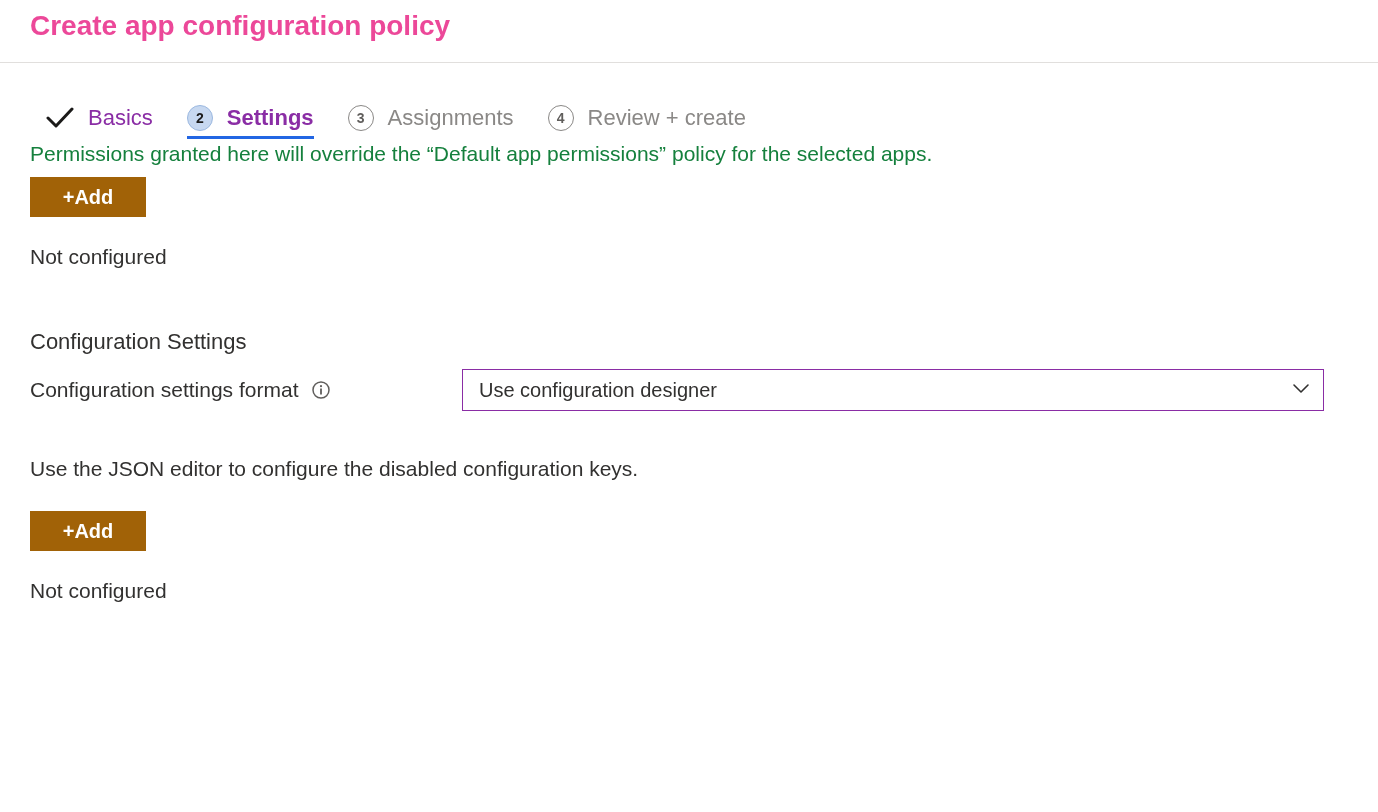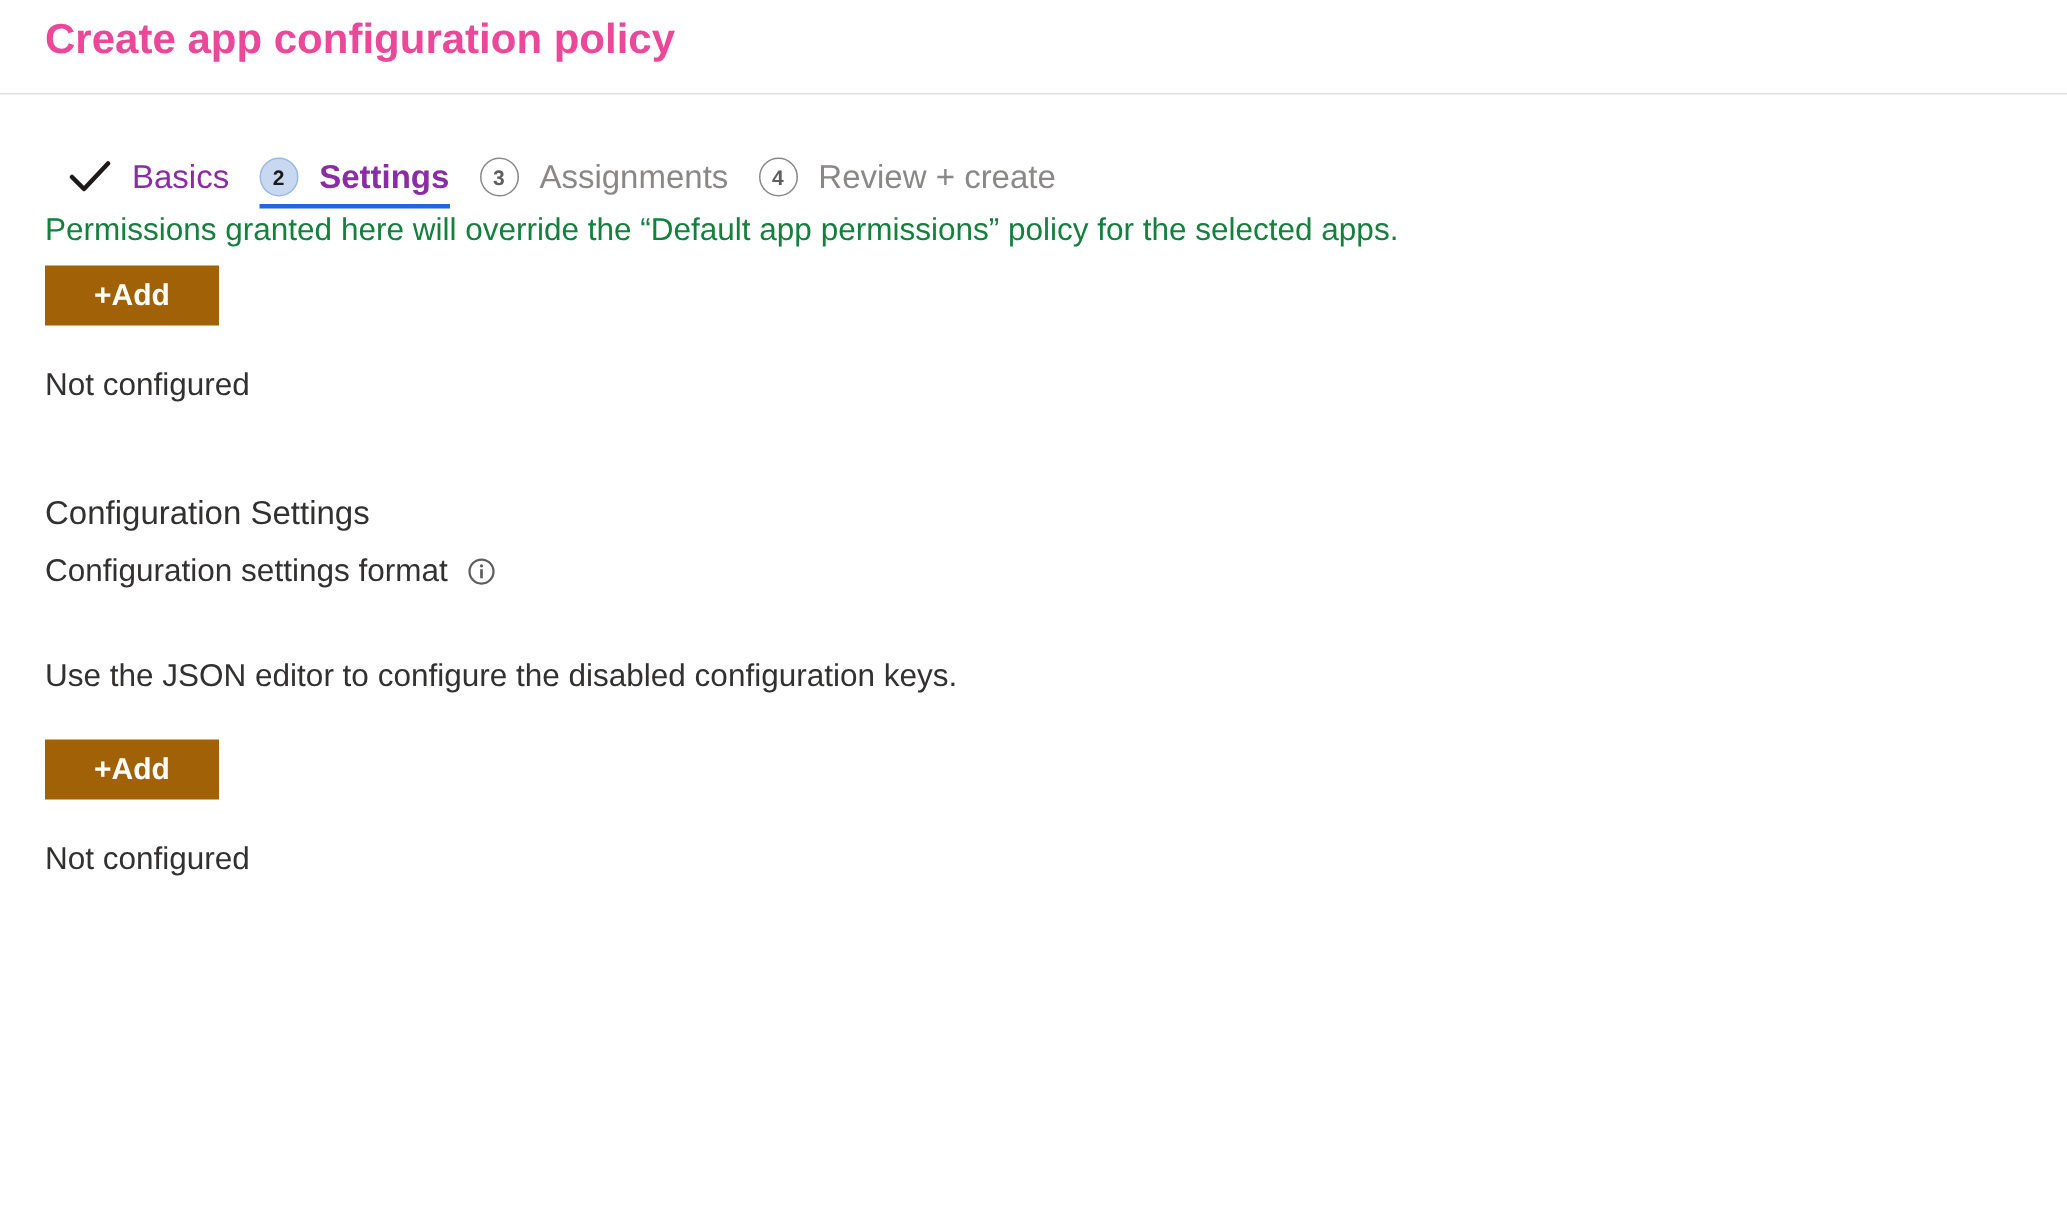--- a/index.html
+++ b/index.html
@@ -23,21 +23,21 @@
   .divider {
     border: none;
     border-top: 1px solid #e1dfdd;
     margin: 0;
   }
   .content-pad {
     padding: 30px 30px 0 30px;
   }
   .wizard {
     display: flex;
-    gap: 20px;
+    gap: 34px;
     padding: 12px 0 0 16px;
   }
   .step {
     display: flex;
     align-items: center;
     gap: 14px;
     font-size: 22px;
     cursor: pointer;
     padding-bottom: 8px;
   }
@@ -206,20 +206,30 @@
       <div class="config-label">
         <span>Configuration settings format</span>
         <span class="info-icon">
           <svg width="18" height="18" viewBox="0 0 18 18">
             <circle cx="9" cy="9" r="8" stroke="#605e5c" stroke-width="1.5" fill="none"></circle>
             <circle cx="9" cy="5.2" r="1.1" fill="#605e5c"></circle>
             <rect x="8.1" y="7.5" width="1.8" height="6" fill="#605e5c"></rect>
           </svg>
         </span>
       </div>
+      <div class="select-wrap">
+        <div class="select">
+          <span>Use configuration designer</span>
+        </div>
+        <span class="select-chevron">
+          <svg width="18" height="12" viewBox="0 0 18 12">
+            <path d="M2 2 L9 9 L16 2" stroke="#323130" stroke-width="1.6" fill="none" stroke-linecap="round" stroke-linejoin="round"></path>
+          </svg>
+        </span>
+      </div>
     </div>
 
     <p class="sub-note">Use the JSON editor to configure the disabled configuration keys.</p>
 
     <div>
       <button class="btn-primary">+Add</button>
     </div>
     <p class="status-text">Not configured</p>
 
   </div>

